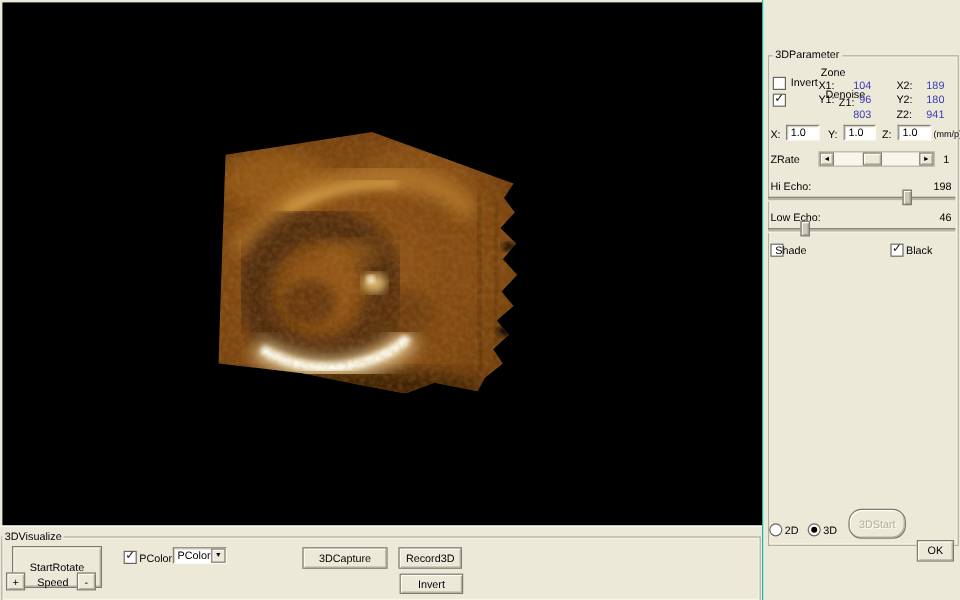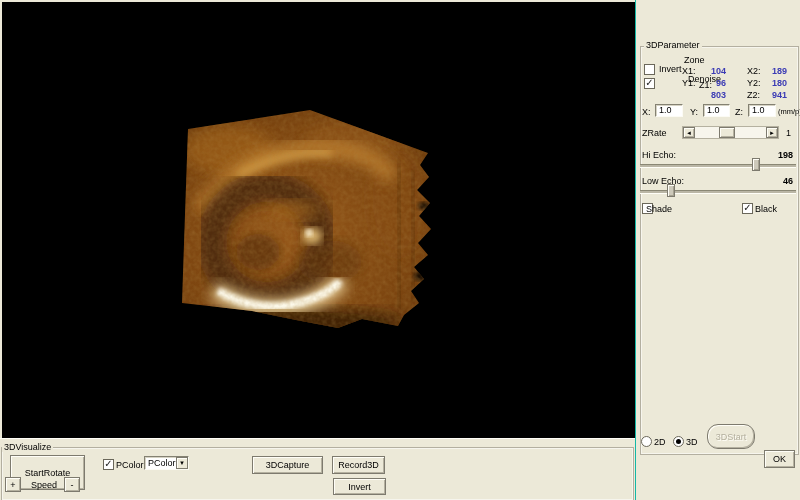--- a/index.html
+++ b/index.html
@@ -4,21 +4,21 @@
 <style>
   html,body{margin:0;padding:0;}
   body{
     width:800px;height:500px;overflow:hidden;position:relative;
     background:#ece9d8;
     font-family:"Liberation Sans",sans-serif;font-size:9px;color:#000;
     -webkit-font-smoothing:none;
   }
   .lbl{position:absolute;white-space:nowrap;line-height:10px;}
   .val{color:#3b3bb4;}
-  .right{text-align:right;font-weight:bold;}
+  .right{text-align:right;}
   
   #viewport{
     position:absolute;left:2px;top:2px;width:633px;height:436px;
     background:#000;
   }
   
   #right-panel{
     position:absolute;left:635px;top:0;width:165px;height:500px;
     background:#ece9d8;border-left:1px solid #14b8a6;box-sizing:border-box;
   }

